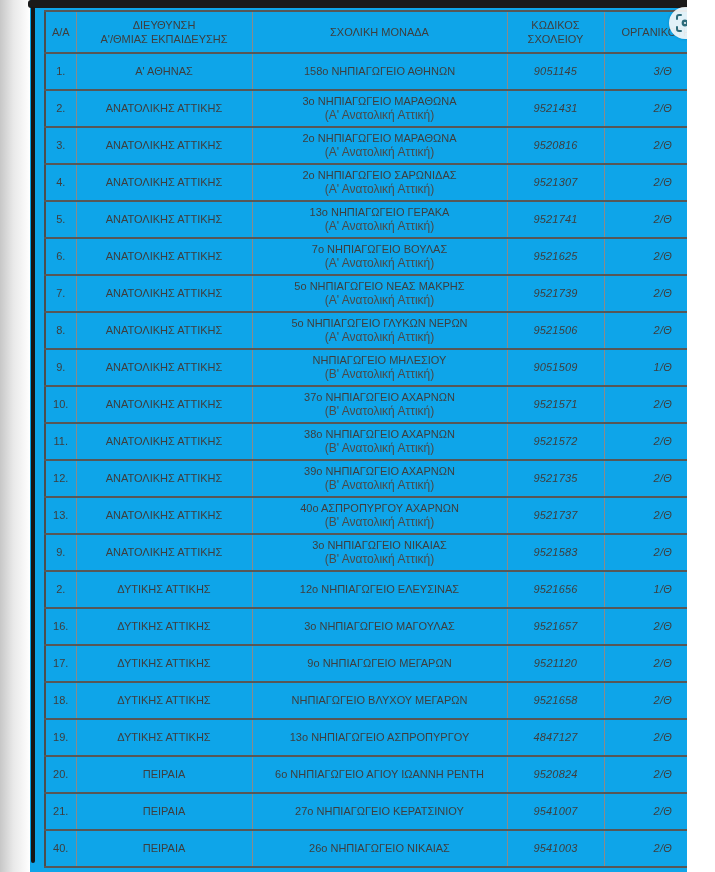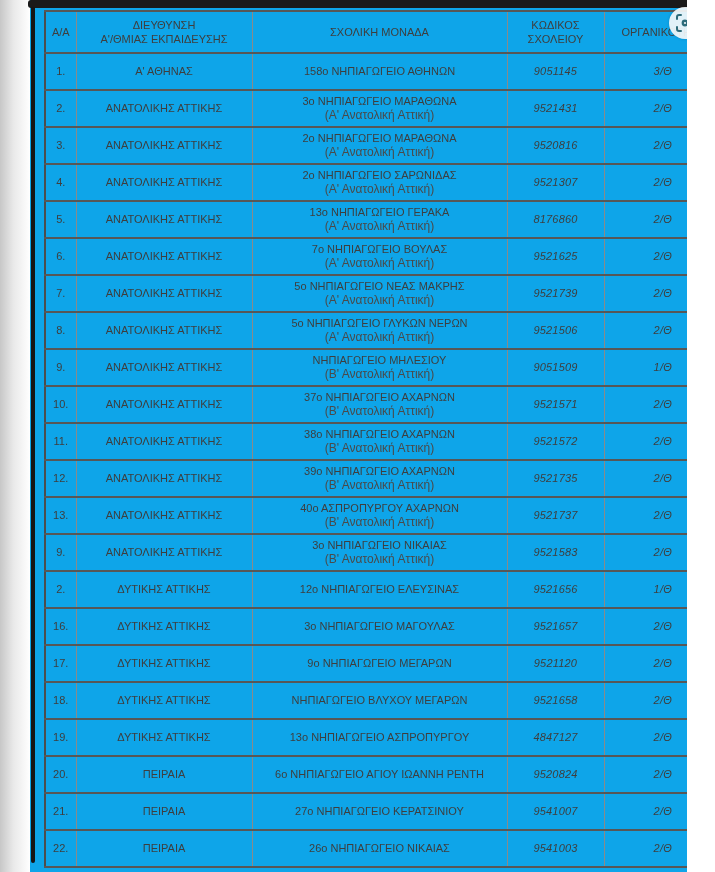--- a/index.html
+++ b/index.html
@@ -121,21 +121,21 @@
           <td class="code-cell">9521307</td>
           <td class="org-cell">2/Θ</td>
         </tr>
         <tr>
           <td class="num-cell">5.</td>
           <td class="dir-cell">ΑΝΑΤΟΛΙΚΗΣ ΑΤΤΙΚΗΣ</td>
           <td class="school-cell">
             <div class="school-line1">13ο ΝΗΠΙΑΓΩΓΕΙΟ ΓΕΡΑΚΑ</div>
             <div class="school-line2">(Α' Ανατολική Αττική)</div>
           </td>
-          <td class="code-cell">8176860</td>
+          <td class="code-cell">9521741</td>
           <td class="org-cell">2/Θ</td>
         </tr>
         <tr>
           <td class="num-cell">6.</td>
           <td class="dir-cell">ΑΝΑΤΟΛΙΚΗΣ ΑΤΤΙΚΗΣ</td>
           <td class="school-cell">
             <div class="school-line1">7ο ΝΗΠΙΑΓΩΓΕΙΟ ΒΟΥΛΑΣ</div>
             <div class="school-line2">(Α' Ανατολική Αττική)</div>
           </td>
           <td class="code-cell">9521625</td>
@@ -278,21 +278,21 @@
         <tr>
           <td class="num-cell">21.</td>
           <td class="dir-cell">ΠΕΙΡΑΙΑ</td>
           <td class="school-cell">
             <div class="school-line1">27ο ΝΗΠΙΑΓΩΓΕΙΟ ΚΕΡΑΤΣΙΝΙΟΥ</div>
           </td>
           <td class="code-cell">9541007</td>
           <td class="org-cell">2/Θ</td>
         </tr>
         <tr>
-          <td class="num-cell">22.</td>
+          <td class="num-cell">40.</td>
           <td class="dir-cell">ΠΕΙΡΑΙΑ</td>
           <td class="school-cell">
             <div class="school-line1">26ο ΝΗΠΙΑΓΩΓΕΙΟ ΝΙΚΑΙΑΣ</div>
           </td>
           <td class="code-cell">9541003</td>
           <td class="org-cell">2/Θ</td>
         </tr>
       </tbody>
   </table>
 

